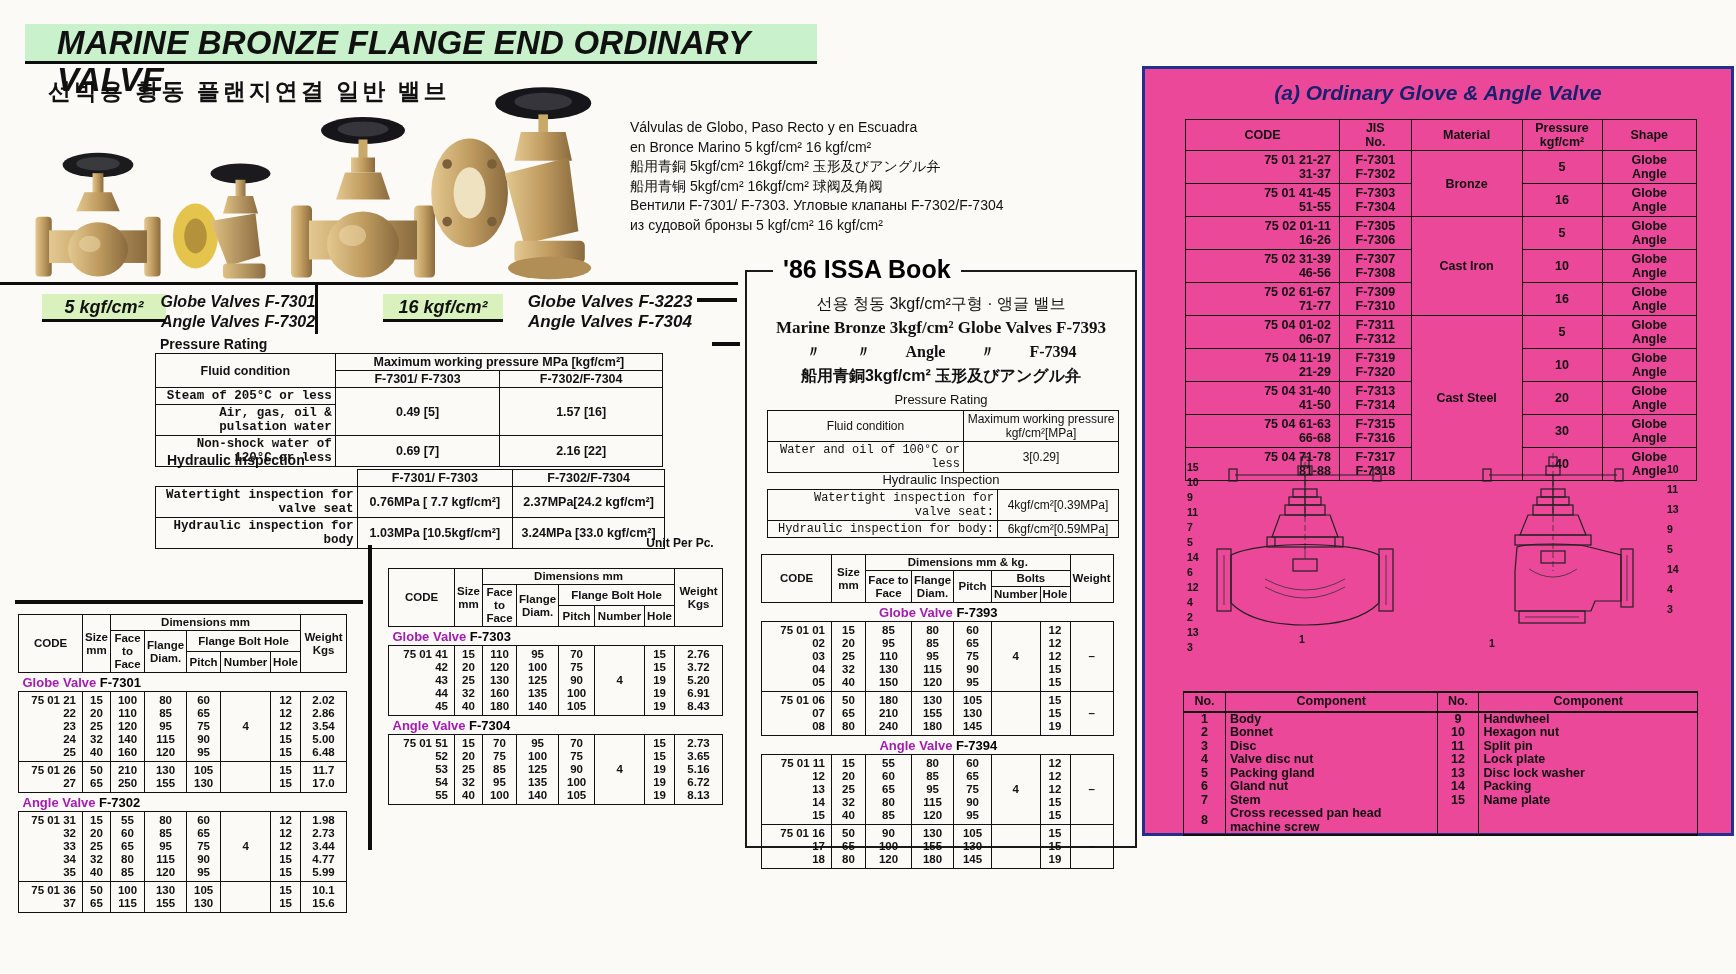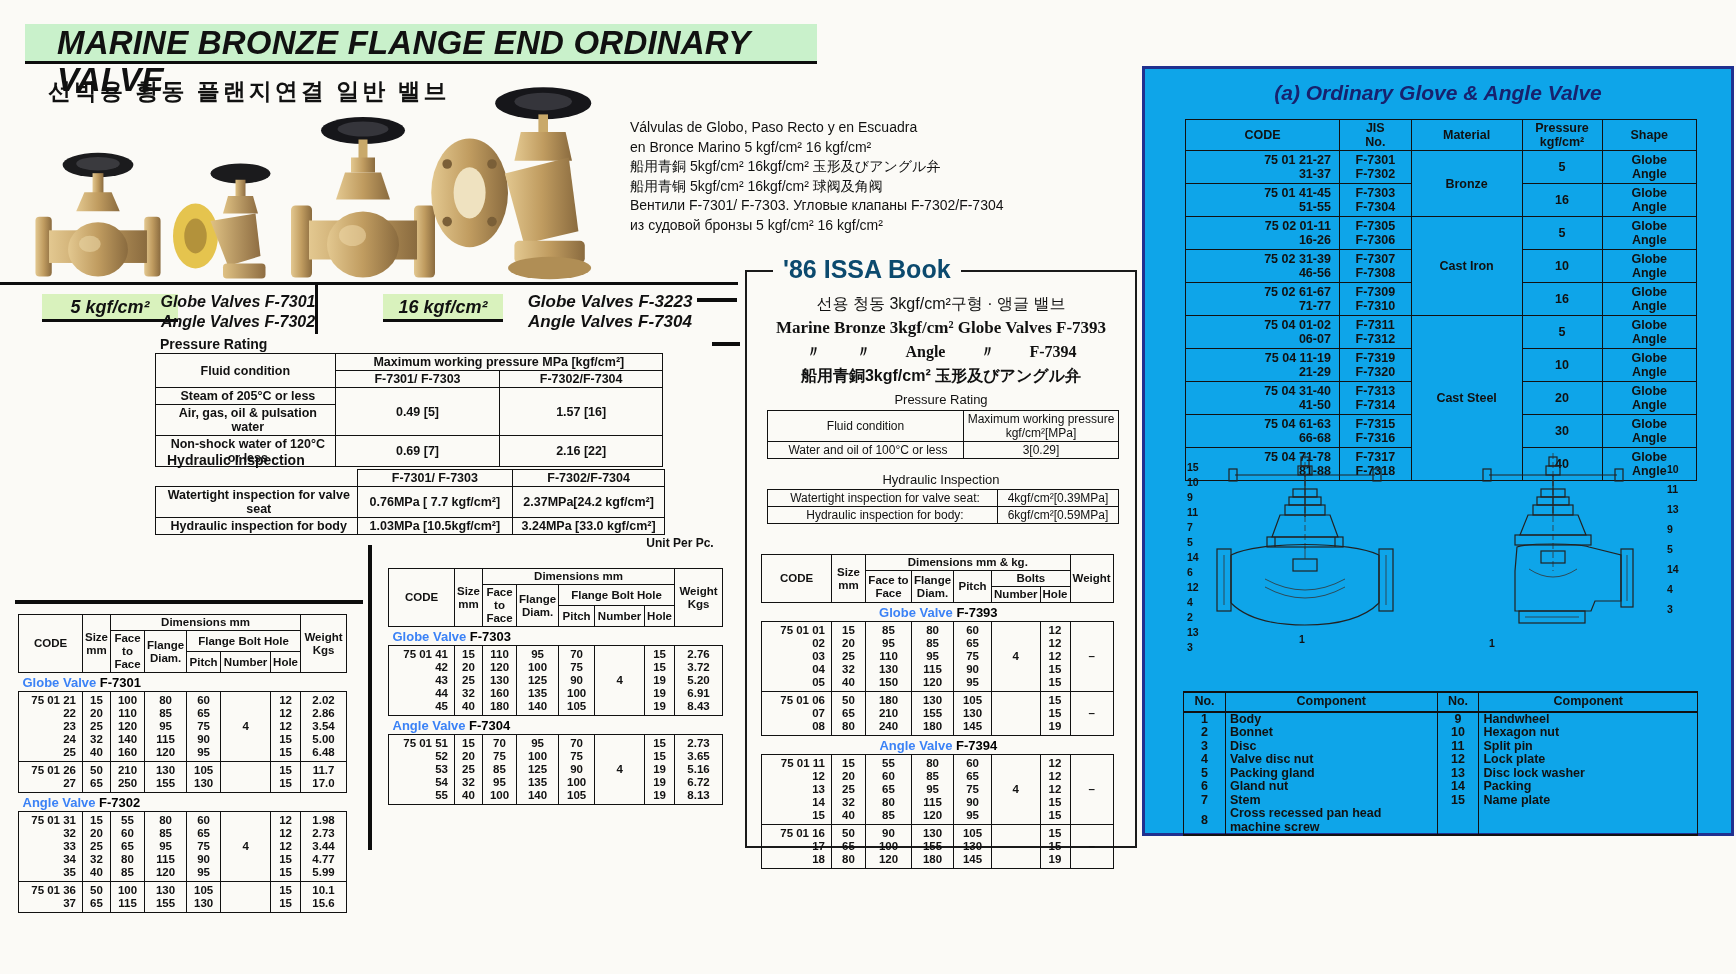--- a/index.html
+++ b/index.html
@@ -21,48 +21,48 @@
   .badge { height:28px; background:#d9f2bd; border-bottom:3px solid #0d0d0d;
            font-size:18px; font-weight:bold; font-style:italic; text-align:center; line-height:26px; }
   .rating-text { font-size:16px; font-weight:bold; font-style:italic; text-align:center; line-height:20px; }
 
   
   table { border-collapse:collapse; }
   td, th { border:1px solid #111; padding:1px 3px; white-space:pre-line; }
 
   .spec-table { font-size:12.5px; font-weight:bold; }
   .spec-table td { text-align:center; }
-  .spec-table td.lbl { text-align:center; padding-left:8px; }
+  .spec-table td.lbl { text-align:right; padding-left:8px;font-family:Liberation Mono, monospace; }
   .sec-label { font-size:14px; font-weight:bold; }
   td.noborder { border:none; }
 
   
   .dimtable { font-size:11.5px; font-weight:bold; text-align:center; line-height:13px; }
   .dimtable th { font-weight:bold; padding:1px 2px; }
   .dimtable td { vertical-align:top; padding:2px 2px; }
   .dimtable td.c-code { text-align:right; padding-right:6px; }
   .dimtable td.c-num, .dimtable td.c-wm { vertical-align:middle; }
   .dimtable tr.group-label td { border-left:none; border-right:none; text-align:left;
         font-size:13px; padding:3px 2px 2px 4px; }
   .dimtable.issa tr.group-label td { text-align:center; }
-  .gl-prefix { color:#3b82f6; font-weight:bold; }
+  .gl-prefix { color:#a21caf; font-weight:bold; }
   .gl-code { color:#000; font-weight:bold; }
 
   .thickbar { background:#0d0d0d; }
 
   
   .issa-box { left:745px; top:270px; width:392px; height:578px; border:2px solid #1a1a1a; }
   .issa-legend { position:absolute; left:26px; top:-17px; background:#fbfaf6; padding:0 10px;
-                 font-size:25px; font-weight:bold; color:#0c4a6e; }
+                 font-size:25px; font-weight:bold; color:#000000; }
   .issa-line { width:100%; text-align:center; position:absolute; }
   .serif { font-family:"Liberation Serif", serif; }
   .ditto { word-spacing:30px; }
 
   
-  .right-panel { left:1142px; top:66px; width:592px; height:770px; border:3px solid #20308f; background:#0ea5e9; }
+  .right-panel { left:1142px; top:66px; width:592px; height:770px; border:3px solid #20308f; background:#ec4899; }
   .rp-title { position:absolute; top:12px; width:100%; text-align:center; font-size:21px;
               font-weight:bold; font-style:italic; color:#17226e; }
   .rp-table { position:absolute; left:40px; top:50px; width:512px; font-size:12.5px; font-weight:bold; line-height:14px; }
   .rp-table td { text-align:center; vertical-align:middle; padding:2px 3px; }
   .rp-table td.code { text-align:right; padding-right:8px; }
   .comp-table { position:absolute; left:38px; top:622px; width:515px; font-size:12.5px; font-weight:bold; line-height:13.5px; }
   .comp-table td { border-top:none; border-bottom:none; padding:0 4px; }
   .comp-table tr.head td { border-top:2px solid #111; border-bottom:2px solid #111; text-align:center; padding:2px; }
   .comp-table tr:last-child td { border-bottom:2px solid #111; }
   .comp-table td.cname { text-align:left; }
@@ -154,21 +154,21 @@
   <div>en Bronce Marino 5 kgf/cm² 16 kgf/cm²</div>
   <div>船用青銅 5kgf/cm² 16kgf/cm²  玉形及びアングル弁</div>
   <div>船用青铜 5kgf/cm² 16kgf/cm²  球阀及角阀</div>
   <div>Вентили F-7301/ F-7303. Угловые клапаны F-7302/F-7304</div>
   <div>из судовой бронзы 5 kgf/cm² 16 kgf/cm²</div>
 </div>
 
 <div class="abs hr-main"></div>
 <div class="abs vr-ratings"></div>
 
-<div class="abs badge" style="left:42px; top:294px; width:136px;">5 kgf/cm²</div>
+<div class="abs badge" style="left:42px; top:294px; width:124px;">5 kgf/cm²</div>
 <div class="abs rating-text" style="left:160px; top:292px; width:156px;">
   <div>Globe Valves F-7301</div>
   <div>Angle Valves F-7302</div>
 </div>
 <div class="abs badge" style="left:383px; top:294px; width:120px;">16 kgf/cm²</div>
 <div class="abs rating-text" style="left:512px; top:292px; width:196px; font-size:17px;">
   <div>Globe Valves F-3223</div>
   <div>Angle Valves F-7304</div>
 </div>
 

